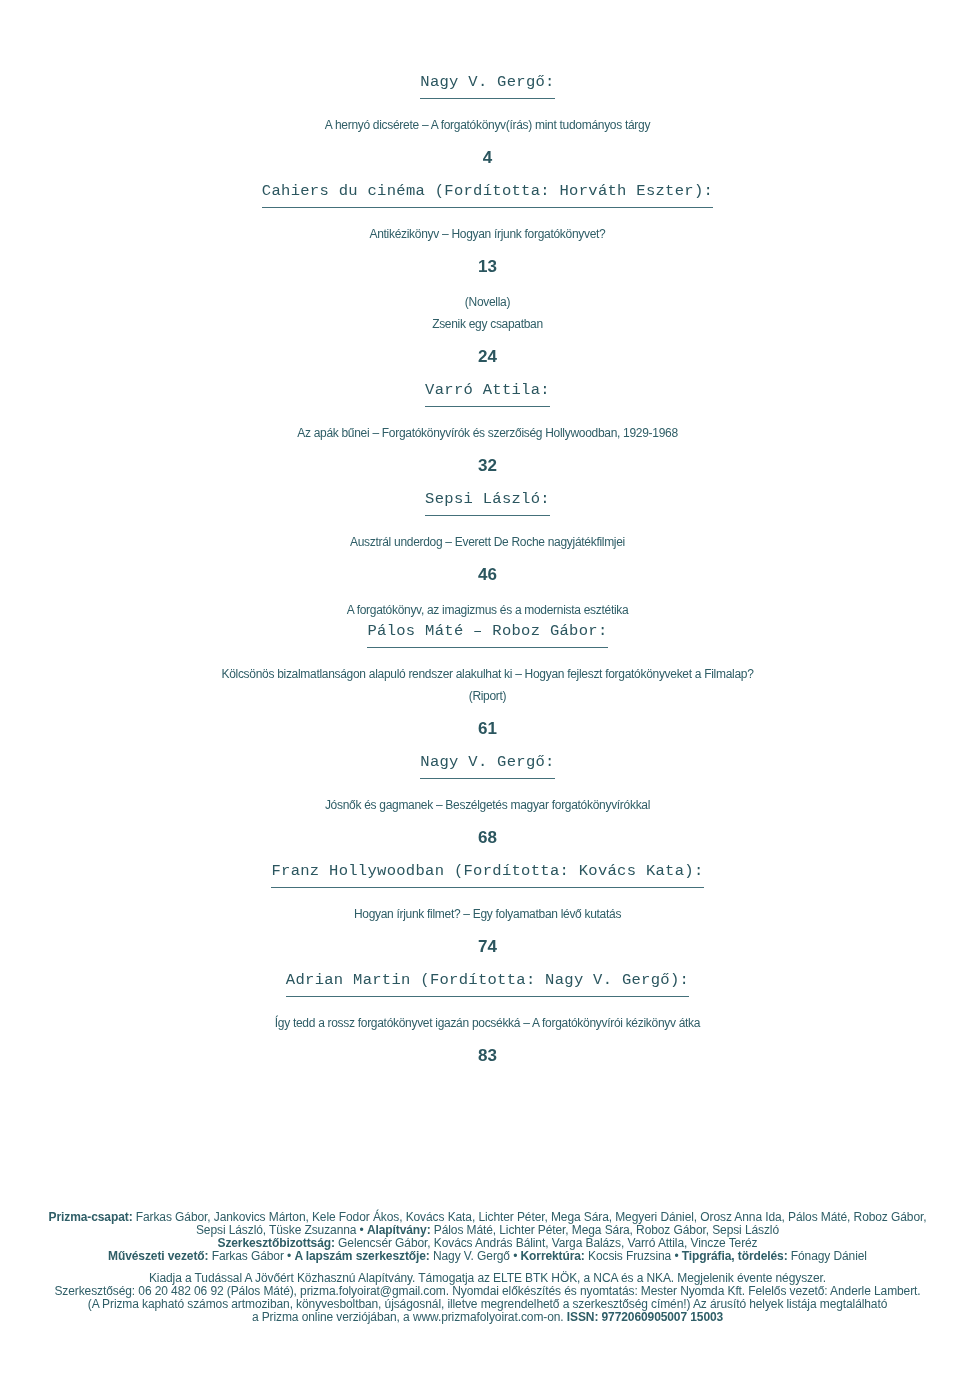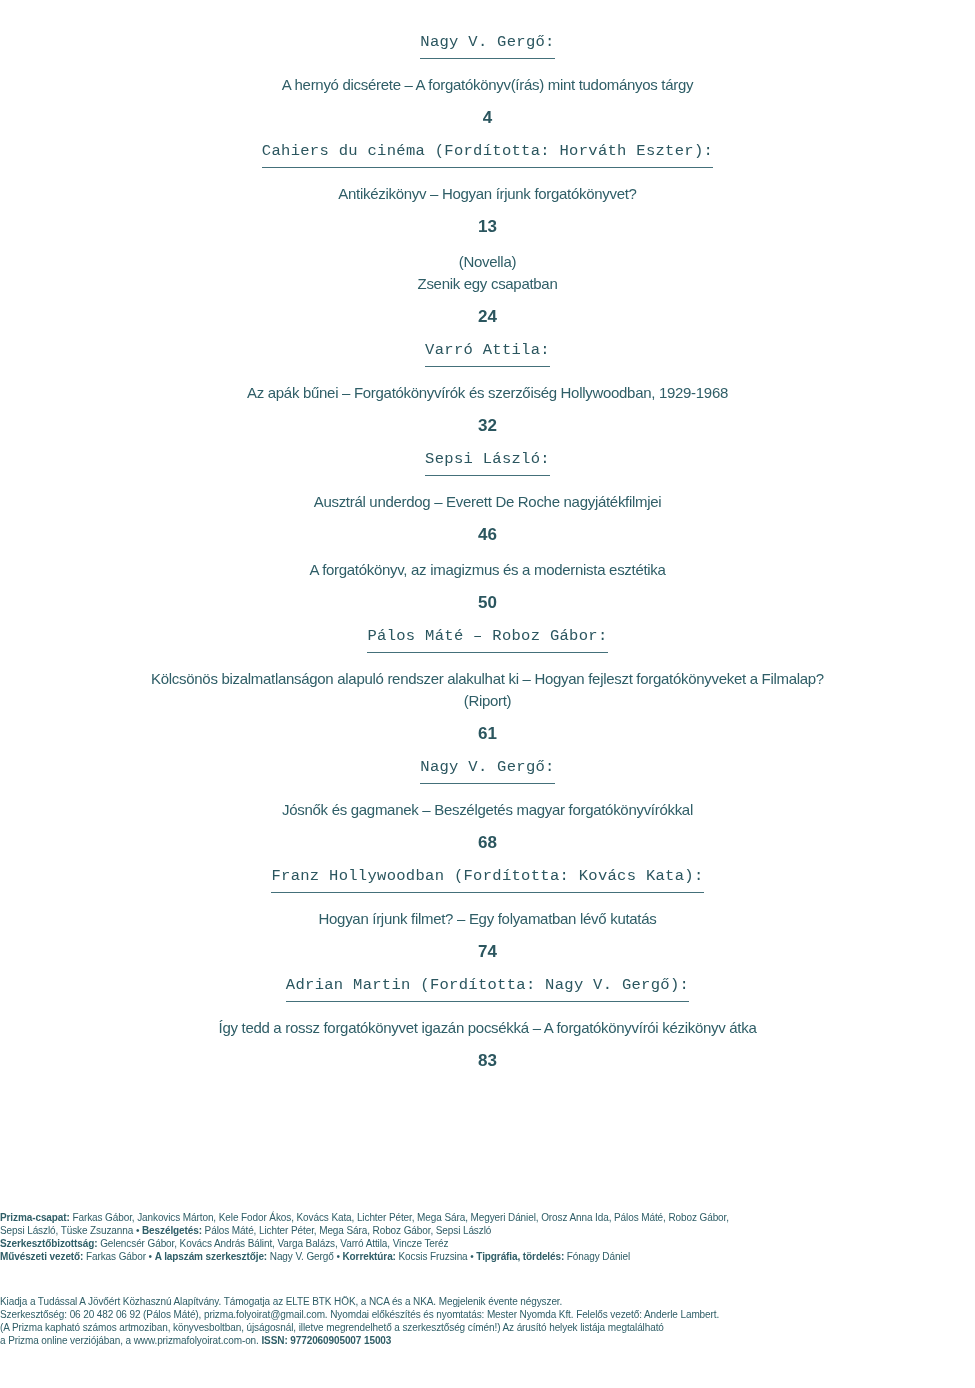--- a/index.html
+++ b/index.html
@@ -9,63 +9,63 @@
   }
   body {
     width: 975px;
     height: 1388px;
     position: relative;
     overflow: hidden;
     font-family: "Liberation Sans", sans-serif;
     color: #2f5e67;
   }
   .toc {
-    padding-top: 32px;
+    padding-top: 72px;
     text-align: center;
   }
   .entry { }
   .author-row {
     line-height: 18px;
   }
   .author {
     display: inline-block;
     font-family: "Liberation Mono", "DejaVu Sans Mono", monospace;
     font-size: 15.5px;
     letter-spacing: 0.3px;
     color: #2b565f;
     padding-bottom: 7px;
     border-bottom: 1px solid #44707a;
   }
   .title {
     margin-top: 15px;
-    font-size: 15px;
+    font-size: 12px;
     letter-spacing: -0.3px;
     line-height: 22px;
     color: #2f5e67;
   }
   .page-num {
     margin-top: 13px;
     margin-bottom: 14px;
     font-size: 17px;
     font-weight: bold;
     line-height: 18px;
     color: #2b565f;
   }
   .footer-block {
     position: absolute;
     left: 0;
     right: 0;
-    text-align: left;
-    font-size: 10px;
+    text-align: center;
+    font-size: 12px;
     line-height: 13px;
     letter-spacing: -0.1px;
     color: #2f5e67;
   }
   .footer-credits { top: 1211px; }
-  .footer-imprint { top: 1272px; margin-top: 23px; }
+  .footer-imprint { top: 1272px; }
   .footer-block .b { font-weight: bold; }
 </style>
 </head>
 <body>
 
 <div class="toc">
   <div class="entry">
     <div class="author-row">
       <span class="author">Nagy V. Gergő:</span>
     </div>
@@ -110,21 +110,20 @@
     <div class="title">
         <div>Ausztrál underdog – Everett De Roche nagyjátékfilmjei</div>
       </div>
     <div class="page-num">46</div>
   </div>
 
   <div class="entry">
     <div class="title">
         <div>A forgatókönyv, az imagizmus és a modernista esztétika</div>
       </div>
-    <div class="page-num">50</div>
   </div>
 
   <div class="entry">
     <div class="author-row">
       <span class="author">Pálos Máté – Roboz Gábor:</span>
     </div>
     <div class="title">
         <div>Kölcsönös bizalmatlanságon alapuló rendszer alakulhat ki – Hogyan fejleszt forgatókönyveket a Filmalap?</div>
         <div>(Riport)</div>
       </div>
@@ -157,21 +156,21 @@
     </div>
     <div class="title">
         <div>Így tedd a rossz forgatókönyvet igazán pocsékká – A forgatókönyvírói kézikönyv átka</div>
       </div>
     <div class="page-num">83</div>
   </div>
 </div>
 
 <div class="footer-block footer-credits">
     <div><span class="b">Prizma-csapat:</span><span> Farkas Gábor, Jankovics Márton, Kele Fodor Ákos, Kovács Kata, Lichter Péter, Mega Sára, Megyeri Dániel, Orosz Anna Ida, Pálos Máté, Roboz Gábor,</span></div>
-    <div><span>Sepsi László, Tüske Zsuzanna • </span><span class="b">Beszélgetés:</span><span> Pálos Máté, Lichter Péter, Mega Sára, Roboz Gábor, Sepsi László</span></div>
+    <div><span>Sepsi László, Tüske Zsuzanna • </span><span class="b">Alapítvány:</span><span> Pálos Máté, Lichter Péter, Mega Sára, Roboz Gábor, Sepsi László</span></div>
     <div><span class="b">Szerkesztőbizottság:</span><span> Gelencsér Gábor, Kovács András Bálint, Varga Balázs, Varró Attila, Vincze Teréz</span></div>
     <div><span class="b">Művészeti vezető:</span><span> Farkas Gábor • </span><span class="b">A lapszám szerkesztője:</span><span> Nagy V. Gergő • </span><span class="b">Korrektúra:</span><span> Kocsis Fruzsina • </span><span class="b">Tipgráfia, tördelés:</span><span> Fónagy Dániel</span></div>
   </div>
 <div class="footer-block footer-imprint">
     <div><span>Kiadja a Tudással A Jövőért Közhasznú Alapítvány. Támogatja az ELTE BTK HÖK, a NCA és a NKA. Megjelenik évente négyszer.</span></div>
     <div><span>Szerkesztőség: 06 20 482 06 92 (Pálos Máté), prizma.folyoirat@gmail.com. Nyomdai előkészítés és nyomtatás: Mester Nyomda Kft. Felelős vezető: Anderle Lambert.</span></div>
     <div><span>(A Prizma kapható számos artmoziban, könyvesboltban, újságosnál, illetve megrendelhető a szerkesztőség címén!) Az árusító helyek listája megtalálható</span></div>
     <div><span>a Prizma online verziójában, a www.prizmafolyoirat.com-on. </span><span class="b">ISSN: 9772060905007 15003</span></div>
   </div>
 

